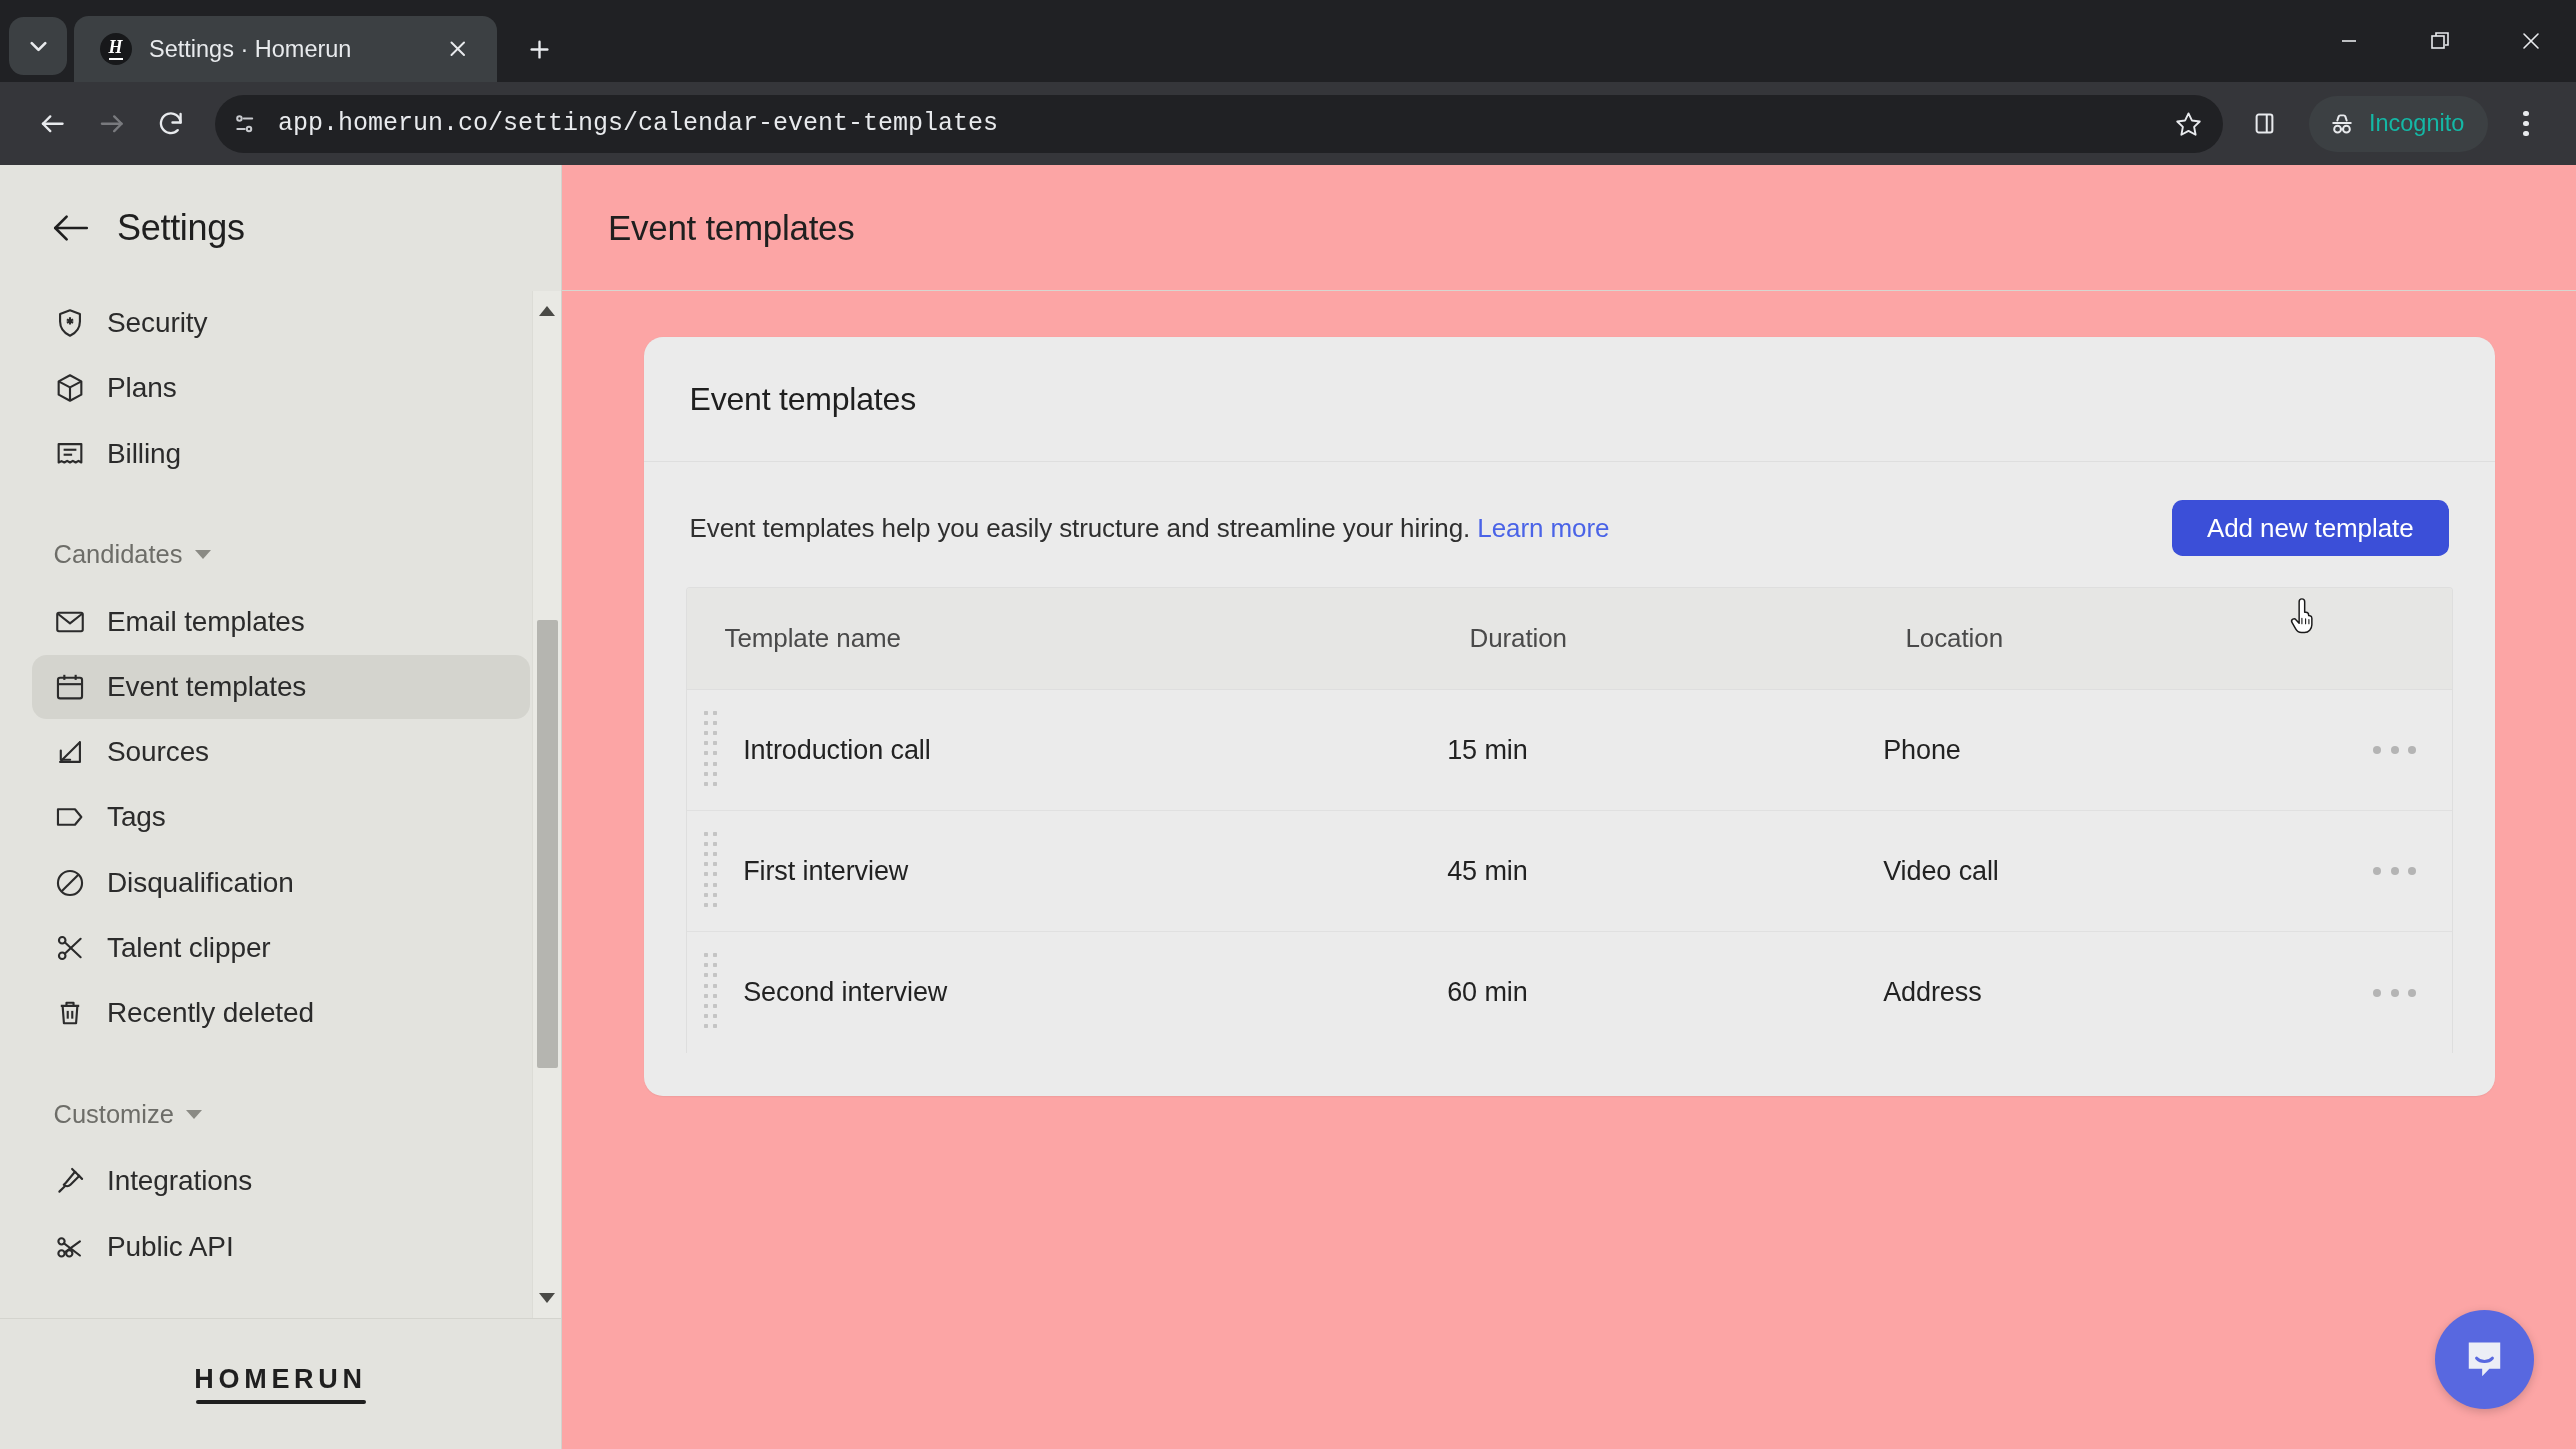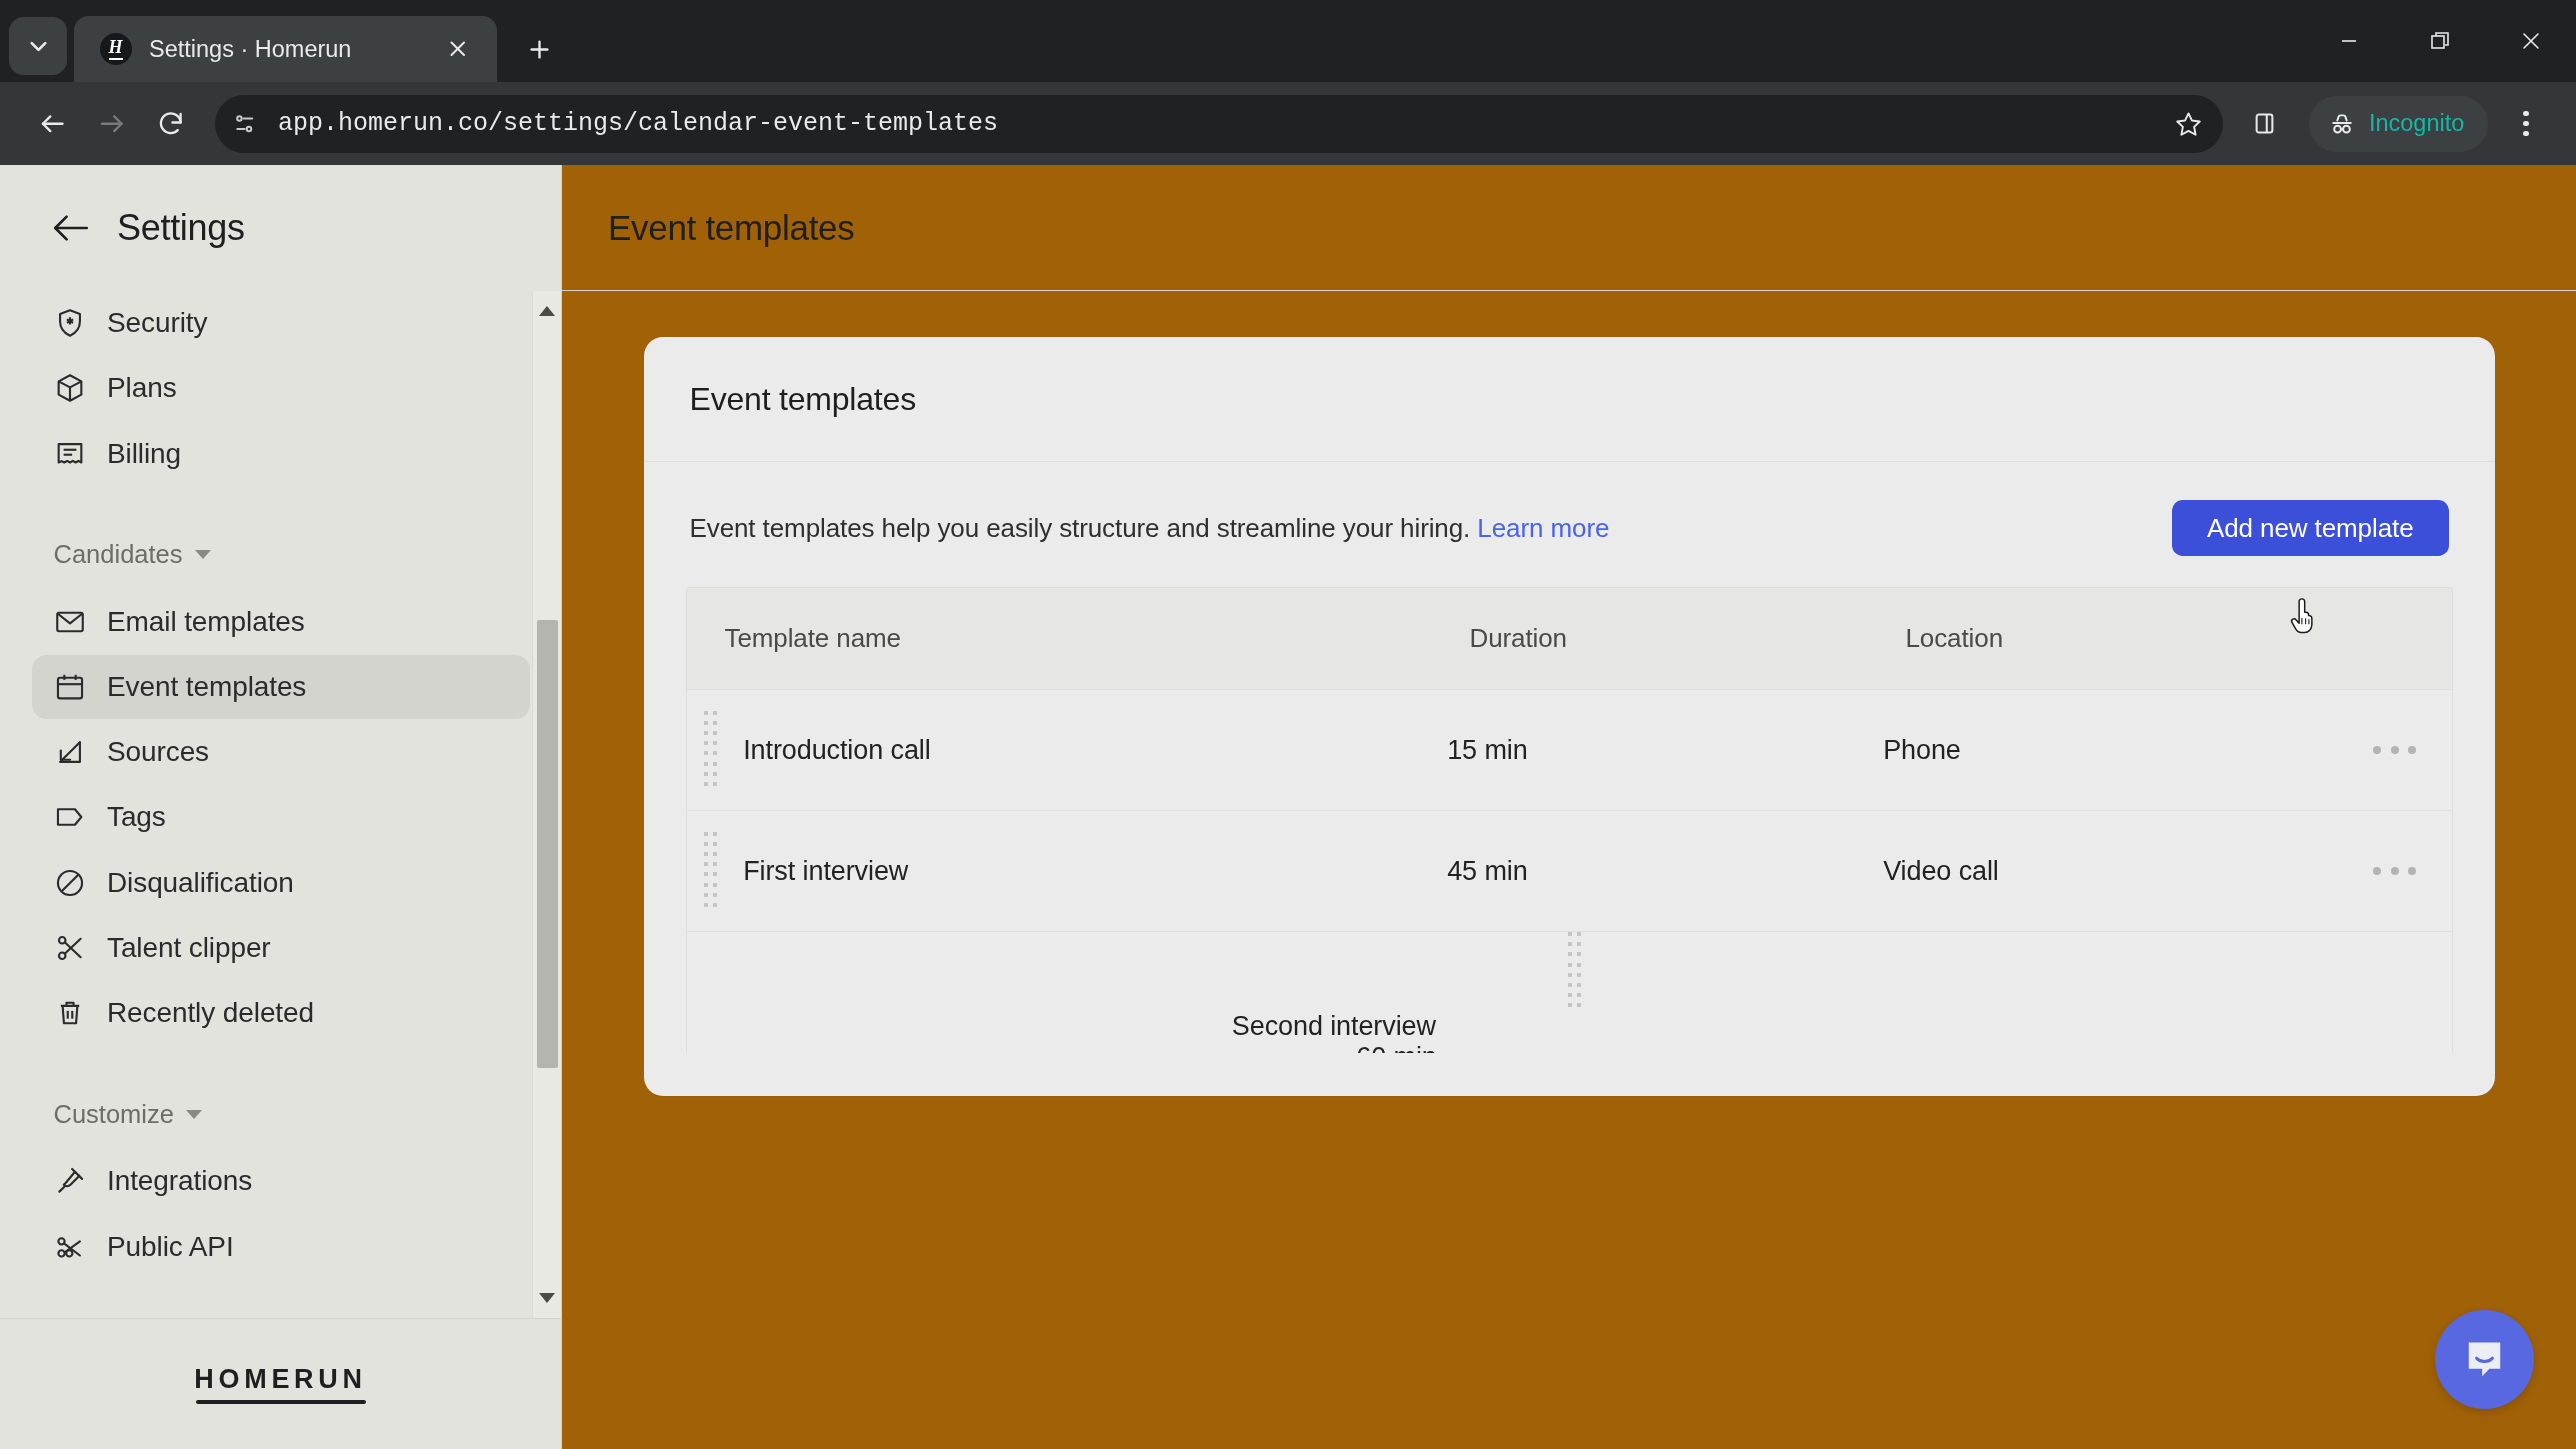--- a/index.html
+++ b/index.html
@@ -171,21 +171,21 @@
     gap: 4.7px;
     margin-left: 10.7px;
     flex: none;
   }
   .menu-dots i { width: 5.4px; height: 5.4px; border-radius: 50%; background: #e8eaed; display: block; }
 
   
   .page {
     flex: 1;
     display: flex;
-    background: #a16207;
+    background: #fca5a5;
     position: relative;
     overflow: hidden;
   }
 
   
   .sidebar {
     width: 562px;
     background: #e3e3de;
     border-right: 1.3px solid #d2d2cc;
     display: flex;
@@ -372,21 +372,21 @@
 
   .tbl-row {
     display: flex;
     align-items: center;
     height: 121px;
     background: #ebebeb;
     border-bottom: 1.3px solid #e0e0e0;
     padding-left: 10.7px;
     position: relative;
   }
-  .tbl-row:last-child { border-bottom: none; flex-direction: column; }
+  .tbl-row:last-child { border-bottom: none; }
   .drag {
     width: 27px;
     height: 79px;
     display: grid;
     grid-template-columns: repeat(2, 4px);
     grid-template-rows: repeat(8, 1fr);
     gap: 2.7px 5.4px;
     align-content: center;
     justify-content: center;
     flex: none;

